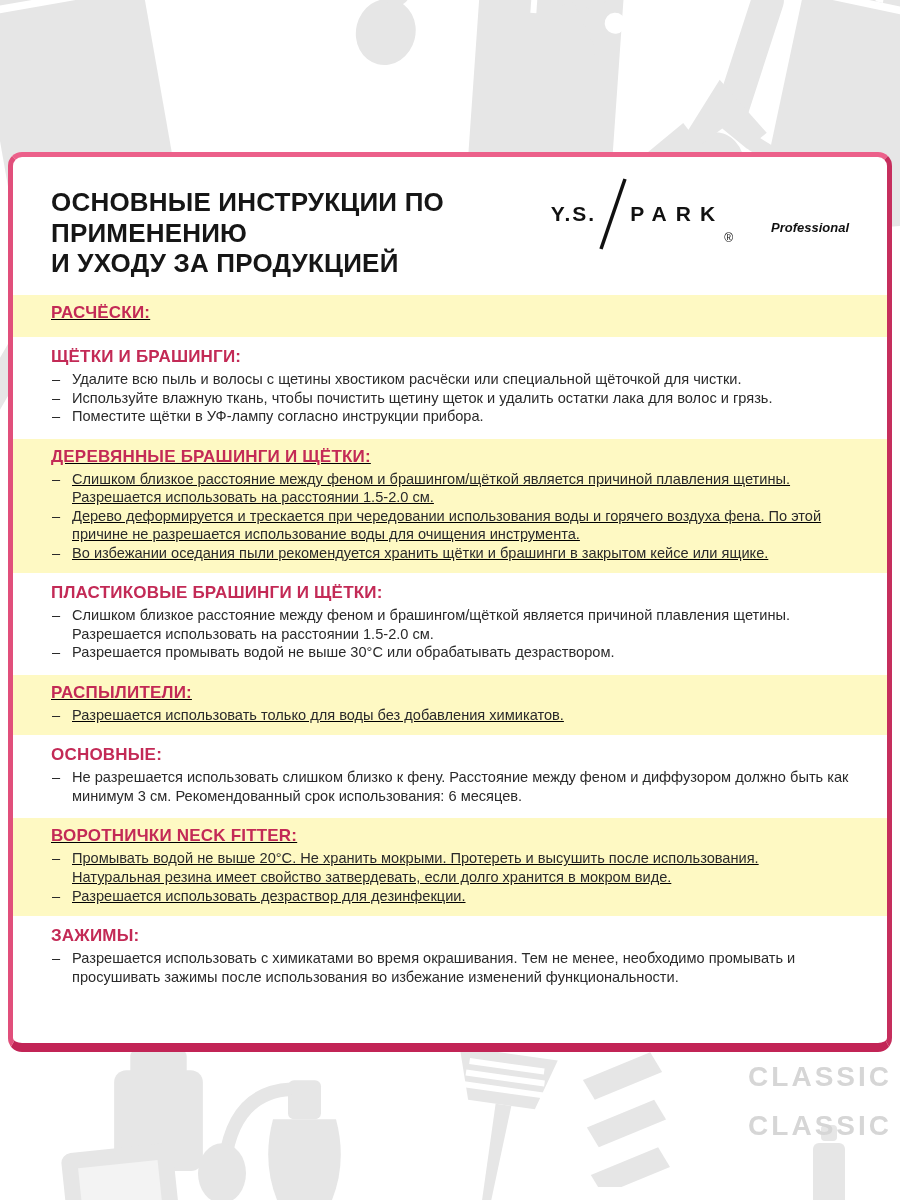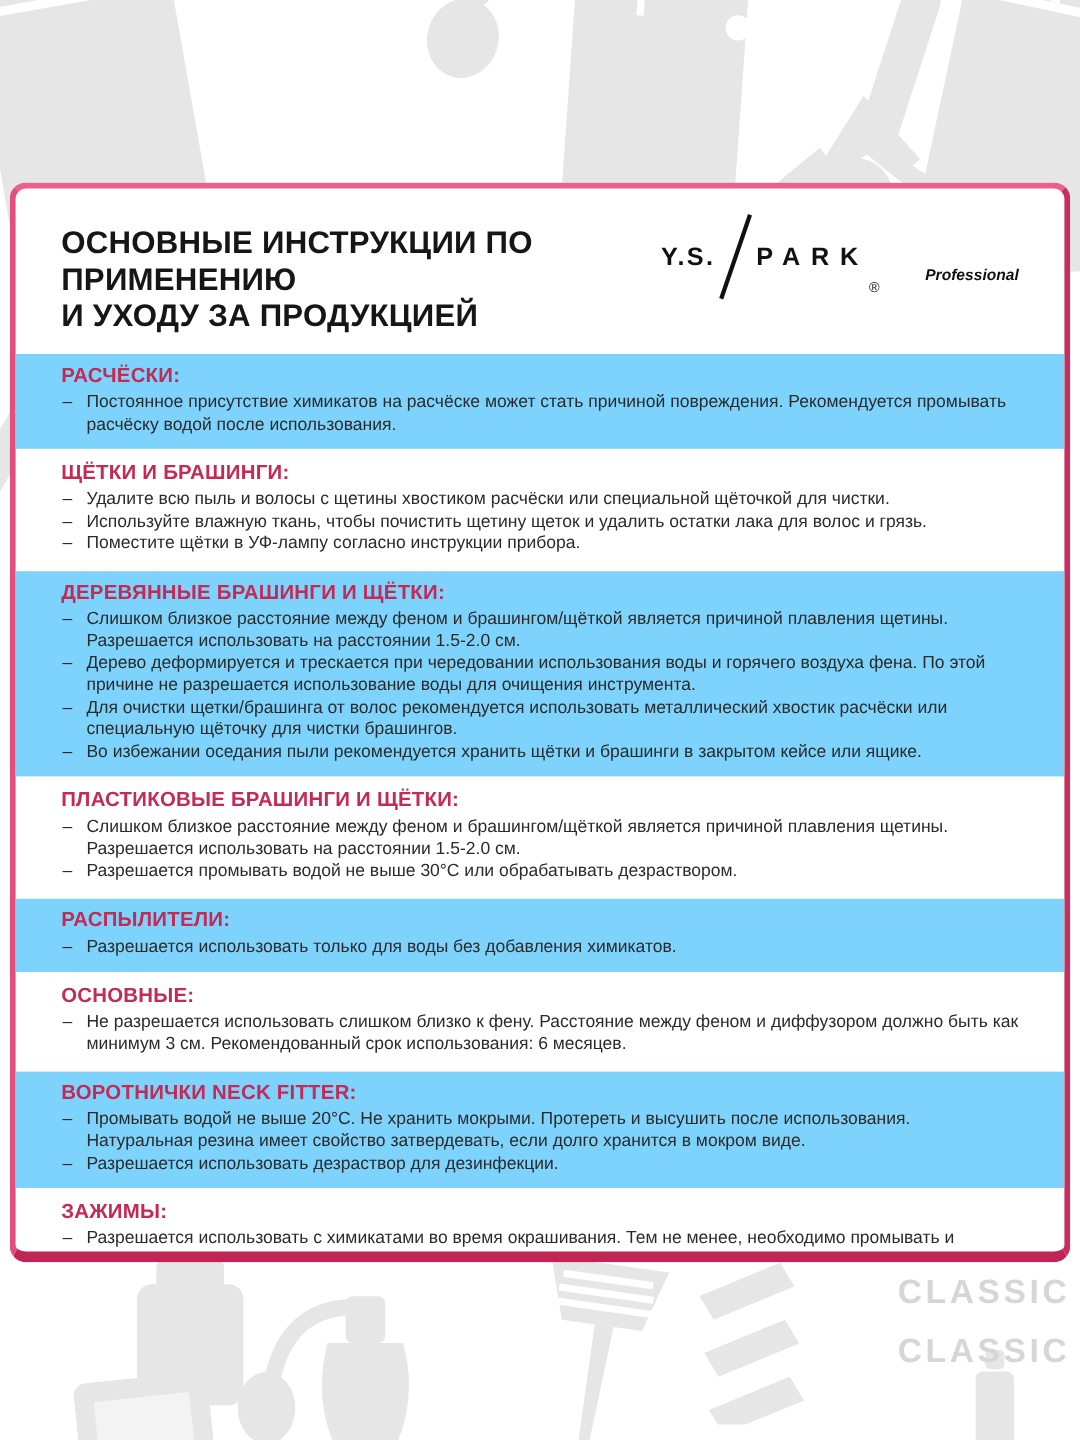--- a/index.html
+++ b/index.html
@@ -50,21 +50,21 @@
   .logo-row { display:flex; align-items:center; }
   .logo-ys { font-size:21px; font-weight:bold; color:#111; letter-spacing:2px; }
   .logo-slash { margin:-16px 2px -20px 2px; }
   .logo-park { font-size:21px; font-weight:bold; color:#111; letter-spacing:9px; }
   .logo-sub-row { display:flex; align-items:flex-end; gap:38px; margin-top:2px; }
   .logo-reg { font-size:12px; color:#111; position:relative; top:10px; }
   .logo-professional { font-size:13px; font-weight:bold; font-style:italic; color:#111; }
 
   
   .section { padding:8px 38px 11px 38px; }
-  .section.striped { background:#7dd3fc; }
+  .section.striped { background:#fef9c3;text-decoration:underline; }
   .section + .section { margin-top:2px; }
   .section-heading {
     color:#c32a56; font-size:17px; font-weight:bold;
     letter-spacing:0.2px; margin-bottom:3px;
   }
   .section ul { list-style:none; }
   .section li {
     position:relative; padding-left:21px;
     font-size:14.6px; line-height:1.27; color:#2a2a2a;
   }
@@ -211,40 +211,36 @@
       </div>
       <div class="logo-sub-row">
         <span class="logo-reg">®</span>
         <span class="logo-professional">Professional</span>
       </div>
     </div>
   </div>
 
   <div class="section striped">
     <div class="section-heading">РАСЧЁСКИ:</div>
-    <ul>
-      <li>Постоянное присутствие химикатов на расчёске может стать причиной повреждения. Рекомендуется промывать расчёску водой после использования.</li>
-    </ul>
   </div>
 
   <div class="section">
     <div class="section-heading">ЩЁТКИ И БРАШИНГИ:</div>
     <ul>
       <li>Удалите всю пыль и волосы с щетины хвостиком расчёски или специальной щёточкой для чистки.</li>
       <li>Используйте влажную ткань, чтобы почистить щетину щеток и удалить остатки лака для волос и грязь.</li>
       <li>Поместите щётки в УФ-лампу согласно инструкции прибора.</li>
     </ul>
   </div>
 
   <div class="section striped">
     <div class="section-heading">ДЕРЕВЯННЫЕ БРАШИНГИ И ЩЁТКИ:</div>
     <ul>
       <li>Слишком близкое расстояние между феном и брашингом/щёткой является причиной плавления щетины. Разрешается использовать на расстоянии 1.5-2.0 см.</li>
       <li>Дерево деформируется и трескается при чередовании использования воды и горячего воздуха фена. По этой причине не разрешается использование воды для очищения инструмента.</li>
-      <li>Для очистки щетки/брашинга от волос рекомендуется использовать металлический хвостик расчёски или специальную щёточку для чистки брашингов.</li>
       <li>Во избежании оседания пыли рекомендуется хранить щётки и брашинги в закрытом кейсе или ящике.</li>
     </ul>
   </div>
 
   <div class="section">
     <div class="section-heading">ПЛАСТИКОВЫЕ БРАШИНГИ И ЩЁТКИ:</div>
     <ul>
       <li>Слишком близкое расстояние между феном и брашингом/щёткой является причиной плавления щетины. Разрешается использовать на расстоянии 1.5-2.0 см.</li>
       <li>Разрешается промывать водой не выше 30°C или обрабатывать дезраствором.</li>
     </ul>

